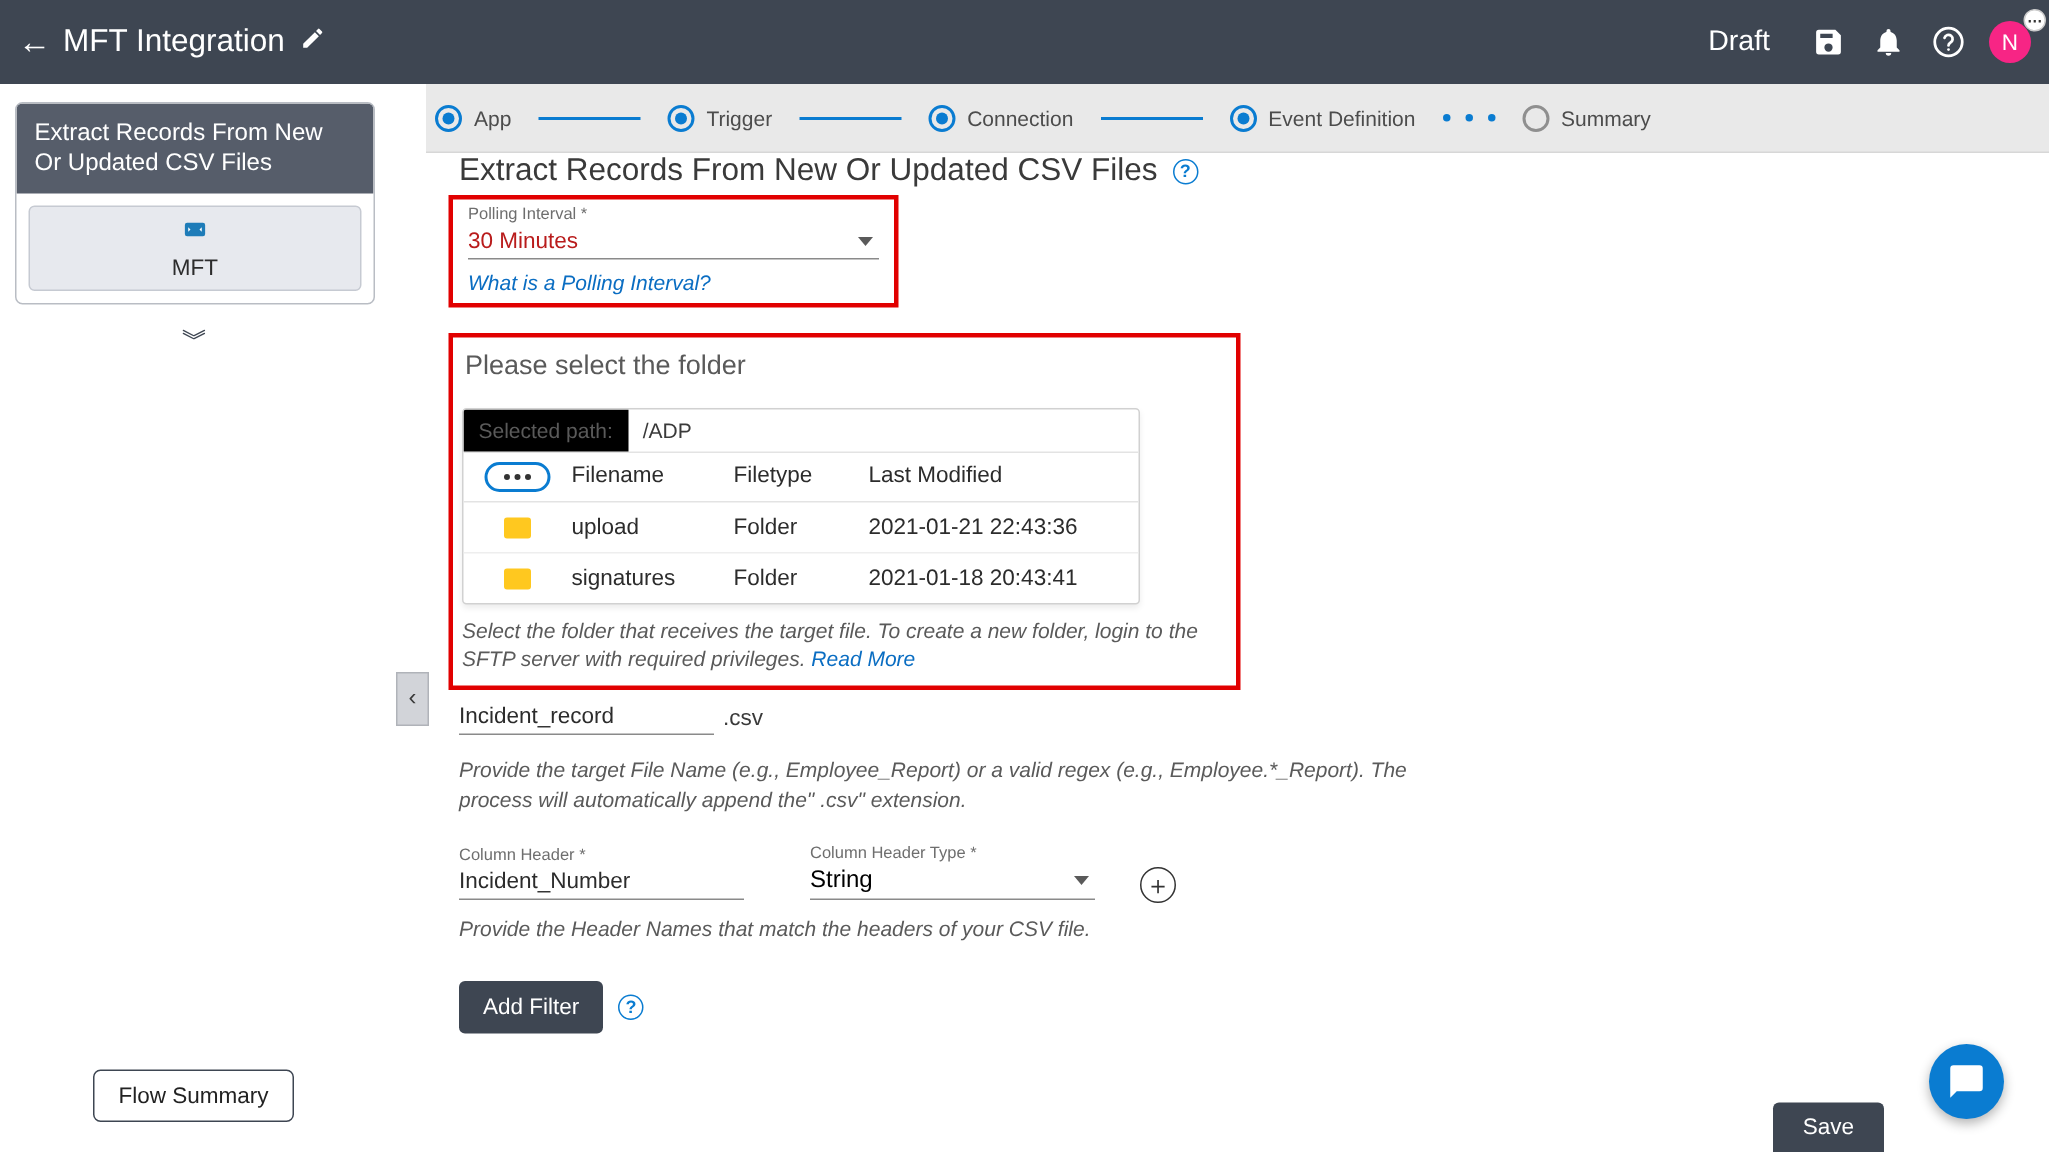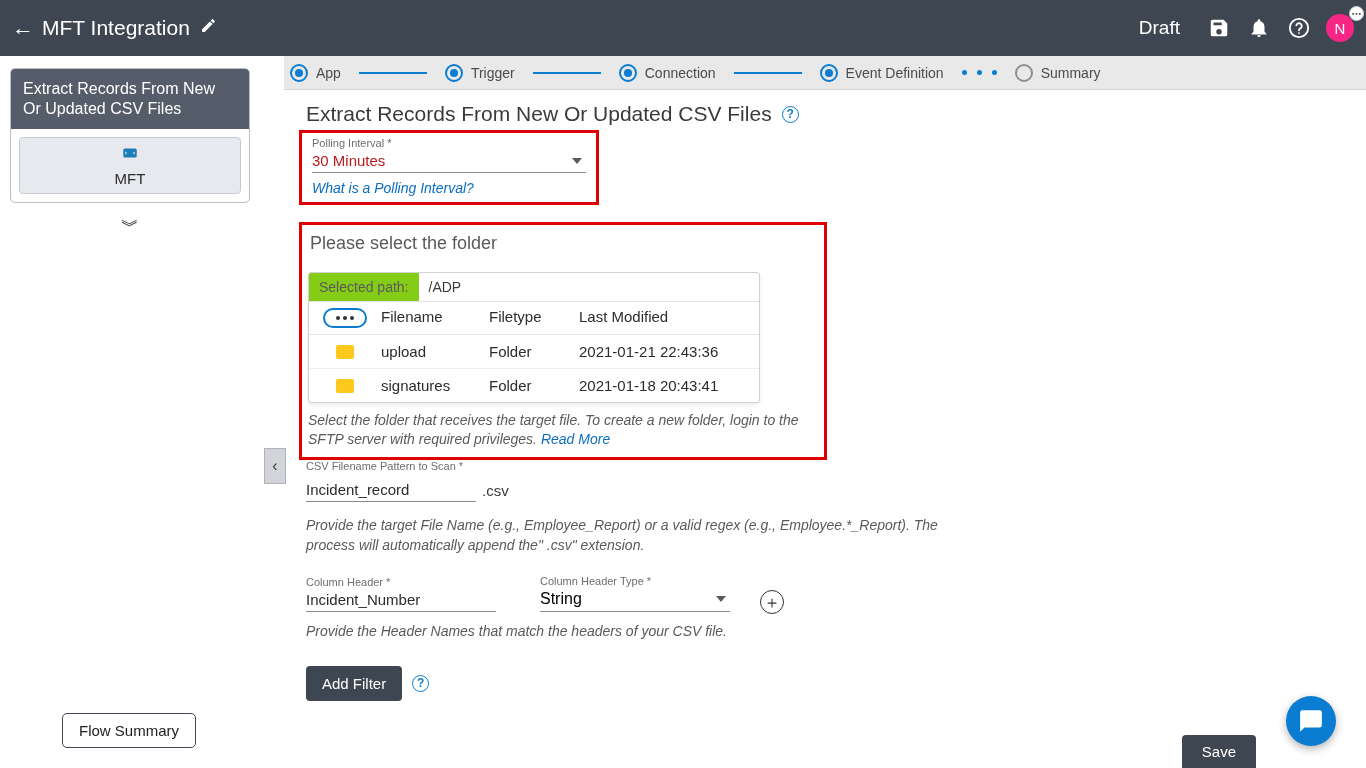--- a/index.html
+++ b/index.html
@@ -14,21 +14,21 @@
 .nav-item { font-size:19px; color:#b6bcc5; cursor:pointer; position:relative; height:100%; display:flex; align-items:center; }
 .nav-item.active { color:#fff; }
 .nav-item.active::after { content:""; position:absolute; bottom:0; left:50%; transform:translateX(-50%); width:0; height:0; border-left:7px solid transparent; border-right:7px solid transparent; border-bottom:7px solid #e9e9e9; }
 .spacer { flex:1; }
 .status-label { font-size:19px; margin-right:26px; }
 .hdr-icon { width:26px; height:26px; display:flex; align-items:center; justify-content:center; margin-right:14px; cursor:pointer; fill:#fff; }
 .avatar { width:28px; height:28px; border-radius:50%; background:#f72585; color:#fff; display:flex; align-items:center; justify-content:center; font-size:15px; font-weight:500; position:relative; cursor:pointer; }
 .avatar-badge { position:absolute; top:-8px; right:-10px; width:15px; height:15px; border-radius:50%; background:#fff; color:#333; font-size:10px; display:flex; align-items:center; justify-content:center; border:1px solid #ccc; font-weight:600; }
 
 
-.stepper-wrap { position:absolute; top:56px; left:284px; right:0; height:34px; background:#e9e9e9; border-bottom:1px solid #d7d7d7; display:flex; align-items:center; padding:0 20px 0 6px; }
+.stepper-wrap { position:absolute; top:56px; left:284px; right:0; height:46px; background:#e9e9e9; border-bottom:1px solid #d7d7d7; display:flex; align-items:center; padding:0 20px 0 6px; }
 .step { display:flex; align-items:center; gap:8px; cursor:pointer; }
 .step-ring { width:18px; height:18px; border-radius:50%; border:2px solid #0a7cd1; display:flex; align-items:center; justify-content:center; }
 .step-dot { width:8px; height:8px; border-radius:50%; background:#0a7cd1; }
 .step-ring.empty { border-color:#8f8f8f; }
 .step-text { font-size:14px; color:#4c4c4c; }
 .step-line { width:68px; height:2px; background:#0a7cd1; margin:0 18px; }
 .step-dots { display:flex; gap:10px; margin:0 18px; }
 .step-dots span { width:5px; height:5px; border-radius:50%; background:#0a7cd1; }
 
 
@@ -55,21 +55,21 @@
 .form-label { font-size:11px; color:#6e6e6e; }
 .select-field { display:flex; align-items:center; justify-content:space-between; border-bottom:1px solid #8a8a8a; padding:3px 0 3px 0; cursor:pointer; }
 .select-value { font-size:15px; color:#b91c1c; }
 .caret-down { width:0; height:0; border-left:5px solid transparent; border-right:5px solid transparent; border-top:6px solid #5a5a5a; margin-right:4px; }
 .help-link { color:#0a6dc2; font-style:italic; font-size:14px; display:block; padding:5px 10px 6px; cursor:pointer; }
 
 .redbox2 { position:absolute; top:120px; left:-7px; width:528px; padding:6px 6px 8px; }
 .section-title { font-size:18px; color:#5a5a5a; margin:2px 0 18px 2px; }
 .folder-table { border:1px solid #d1d1d1; border-radius:3px; overflow:hidden; background:#fff; width:452px; box-shadow:0 2px 4px rgba(0,0,0,.08); }
 .ft-path { display:flex; }
-.ft-path-lbl { background:#84cc16; padding:6px 10px; font-size:14px; color:#5a5a5a; }
+.ft-path-lbl { background:#000000; padding:6px 10px; font-size:14px; color:#5a5a5a; }
 .ft-path-val { padding:6px 10px; font-size:14px; color:#3a3a3a; flex:1; }
 .ft-head { display:flex; border-top:1px solid #e3e3e3; border-bottom:1px solid #e3e3e3; padding:6px 0; font-size:15px; color:#2c2c2c; }
 .ft-row { display:flex; border-bottom:1px solid #eee; padding:8px 0; font-size:15px; color:#2c2c2c; cursor:pointer; }
 .ft-row:last-child { border-bottom:0; }
 .ft-c0 { width:72px; display:flex; align-items:center; justify-content:center; }
 .ft-c1 { width:108px; }
 .ft-c2 { width:90px; }
 .ft-c3 { flex:1; }
 .ft-dots-pill { border:2px solid #0a7cd1; border-radius:14px; width:44px; height:20px; display:flex; align-items:center; justify-content:center; gap:3px; cursor:pointer; }
 .ft-dots-pill span { width:4px; height:4px; border-radius:50%; background:#333; }
@@ -240,21 +240,20 @@
         <div class="ft-c2">Folder</div>
         <div class="ft-c3">2021-01-18 20:43:41</div>
       </div>
     </div>
     <div class="folder-hint">
       <span>Select the folder that receives the target file. To create a new folder, login to the SFTP server with required privileges. </span><a>Read More</a>
     </div>
   </div>
 
   <div class="below">
-    <div class="form-label">CSV Filename Pattern to Scan *</div>
     <div class="input-row">
       <input class="underline-input" value="Incident_record" style="">
       <span class="suffix">.csv</span>
     </div>
     <div class="hint">Provide the target File Name (e.g., Employee_Report) or a valid regex (e.g., Employee.*_Report). The process will automatically append the" .csv" extension.</div>
 
     <div class="twocol">
       <div class="col">
         <div class="form-label">Column Header *</div>
         <input class="underline-input" style="width: 190px;" value="Incident_Number">

